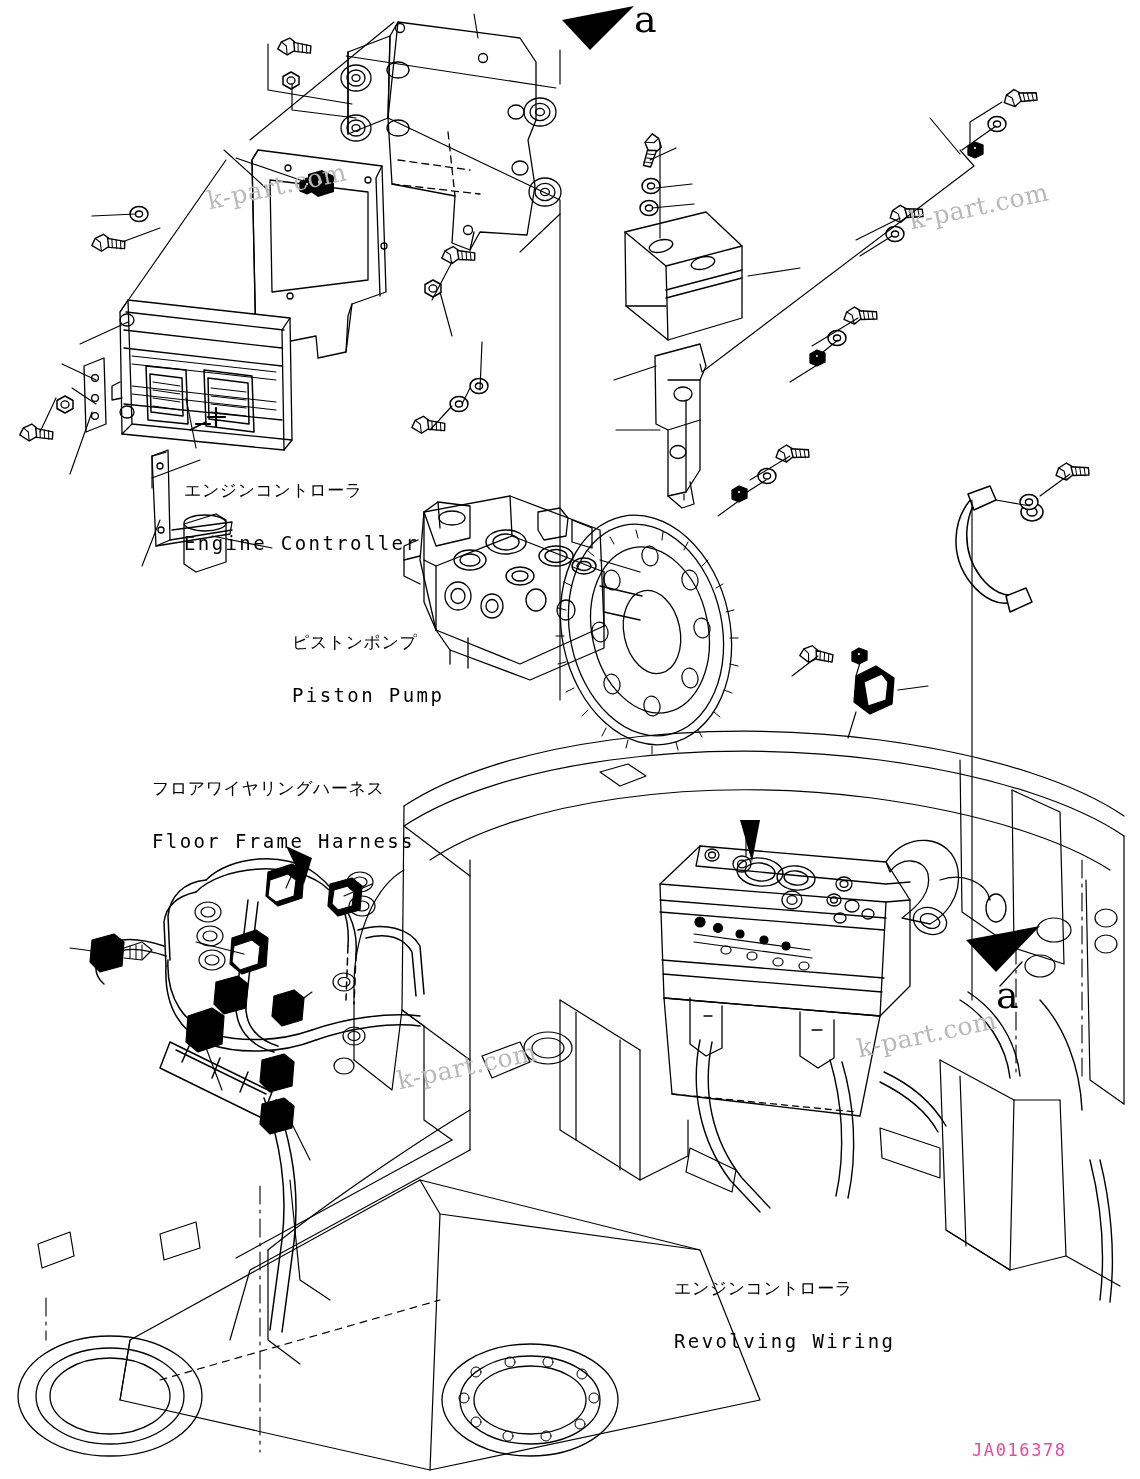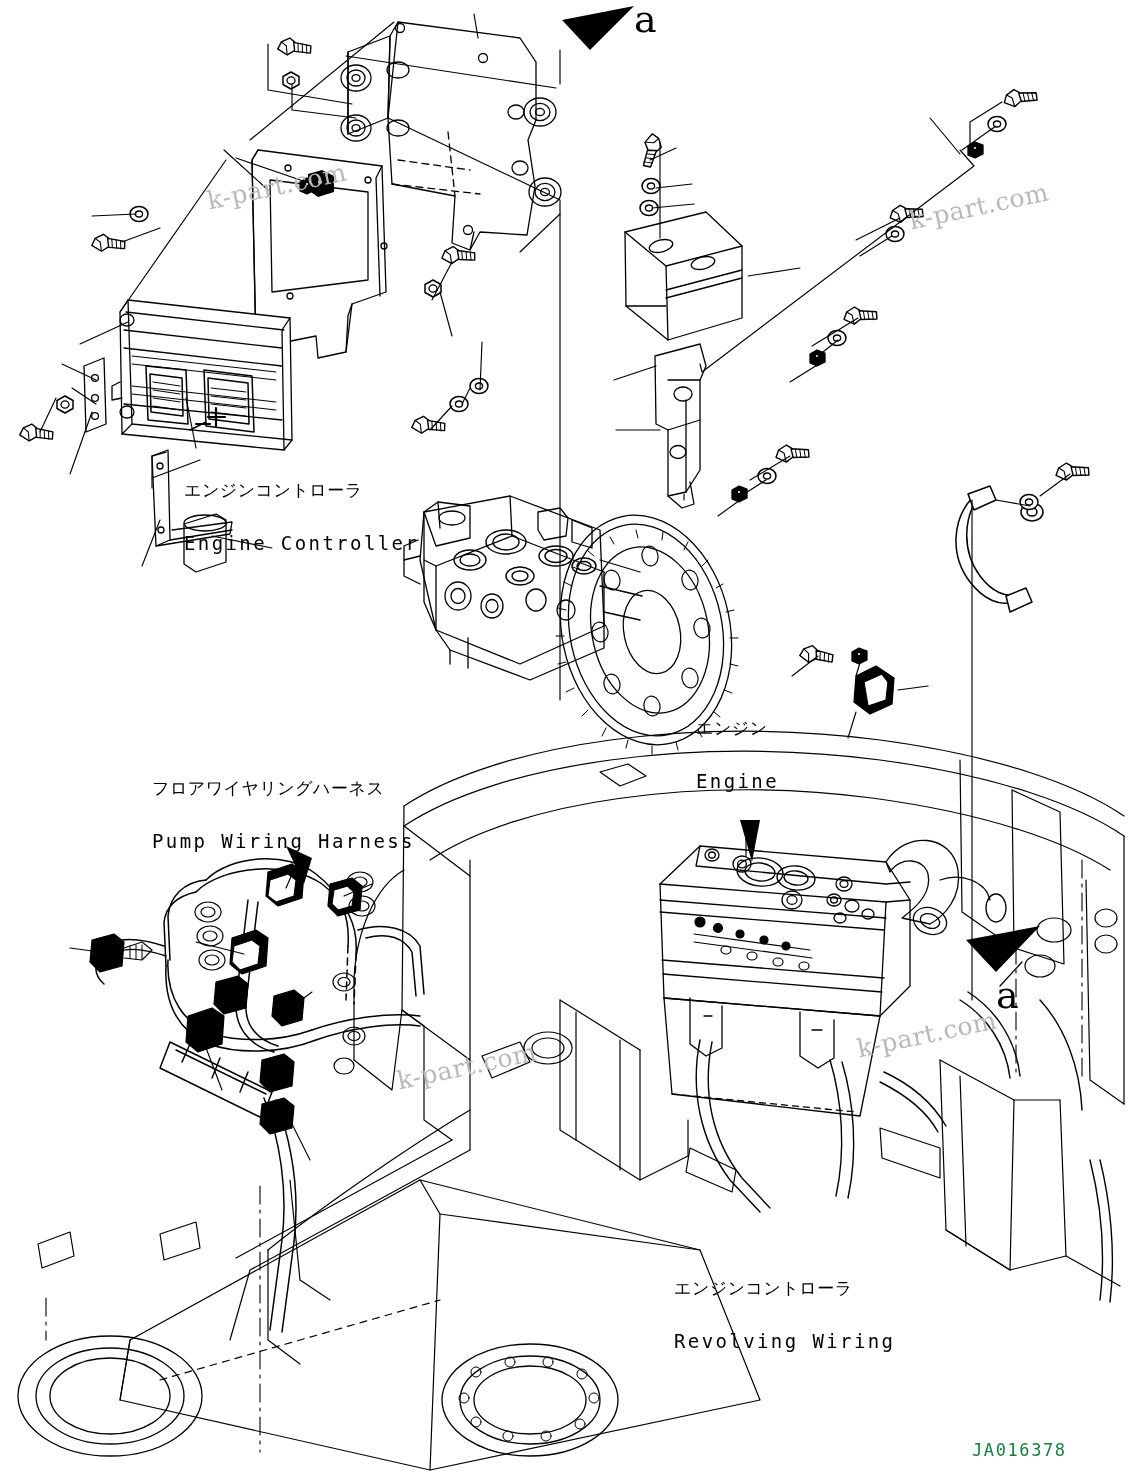--- a/index.html
+++ b/index.html
@@ -9,21 +9,21 @@
   #sheet svg.layer{position:absolute;left:0;top:0;width:1140px;height:1479px;}
   .lbl{position:absolute;color:#000;white-space:pre;line-height:1.08;
        font-family:"DejaVu Sans Mono","Liberation Mono",monospace;}
   .lbl .jp{display:block;font-size:17px;letter-spacing:0.5px;}
   .lbl .en{display:block;font-size:19px;letter-spacing:2.4px;}
   .callout{position:absolute;font-family:"DejaVu Serif","Liberation Serif",serif;
            font-size:38px;color:#000;line-height:1;}
   .wm{position:absolute;color:#b9b9b9;font-family:"DejaVu Serif","Liberation Serif",serif;
       font-size:25px;white-space:nowrap;letter-spacing:0.5px;}
   .dwg{position:absolute;font-family:"DejaVu Sans Mono","Liberation Mono",monospace;
-       font-size:17px;color:#15803d;letter-spacing:1.6px;}
+       font-size:17px;color:#ec4899;letter-spacing:1.6px;}
 </style>
 </head>
 <body>
 
 <div id="sheet">
 
   <svg class="layer" viewBox="0 0 1140 1479">
     <defs>
       <marker id="arrowSolid" markerWidth="13" markerHeight="13" refX="11" refY="5" orient="auto" markerUnits="userSpaceOnUse">
         <path d="M0,0 L12,5 L0,10 L3,5 Z" fill="#000"></path>
@@ -621,30 +621,30 @@
   <div class="wm" style="left:206px;top:172px;transform:rotate(-12deg);">k-part.com</div>
   <div class="wm" style="left:908px;top:192px;transform:rotate(-12deg);">k-part.com</div>
   <div class="wm" style="left:396px;top:1052px;transform:rotate(-12deg);">k-part.com</div>
   <div class="wm" style="left:856px;top:1020px;transform:rotate(-12deg);">k-part.com</div>
 
   <div class="lbl" style="left:184px;top:446px;">
     <span class="jp">エンジンコントローラ</span>
     <span class="en">Engine Controller</span>
   </div>
 
+  <div class="lbl" style="left:292px;top:598px;">
+    <span class="jp">ピストンポンプ</span>
+    <span class="en">Piston Pump</span>
+  </div>
 
   <div class="lbl" style="left:152px;top:744px;">
     <span class="jp">フロアワイヤリングハーネス</span>
-    <span class="en">Pump Wiring Harness</span>
+    <span class="en">Floor Frame Harness</span>
   </div>
 
-  <div class="lbl" style="left:696px;top:684px;">
-    <span class="jp">エンジン</span>
-    <span class="en">Engine</span>
-  </div>
 
   <div class="lbl" style="left:674px;top:1244px;">
     <span class="jp">エンジンコントローラ</span>
     <span class="en">Revolving Wiring</span>
   </div>
 
   <div class="callout" style="left:634px;top:0px;">a</div>
   <div class="callout" style="left:996px;top:976px;">a</div>
 
   <div class="dwg" style="left:972px;top:1440px;">JA016378</div>

